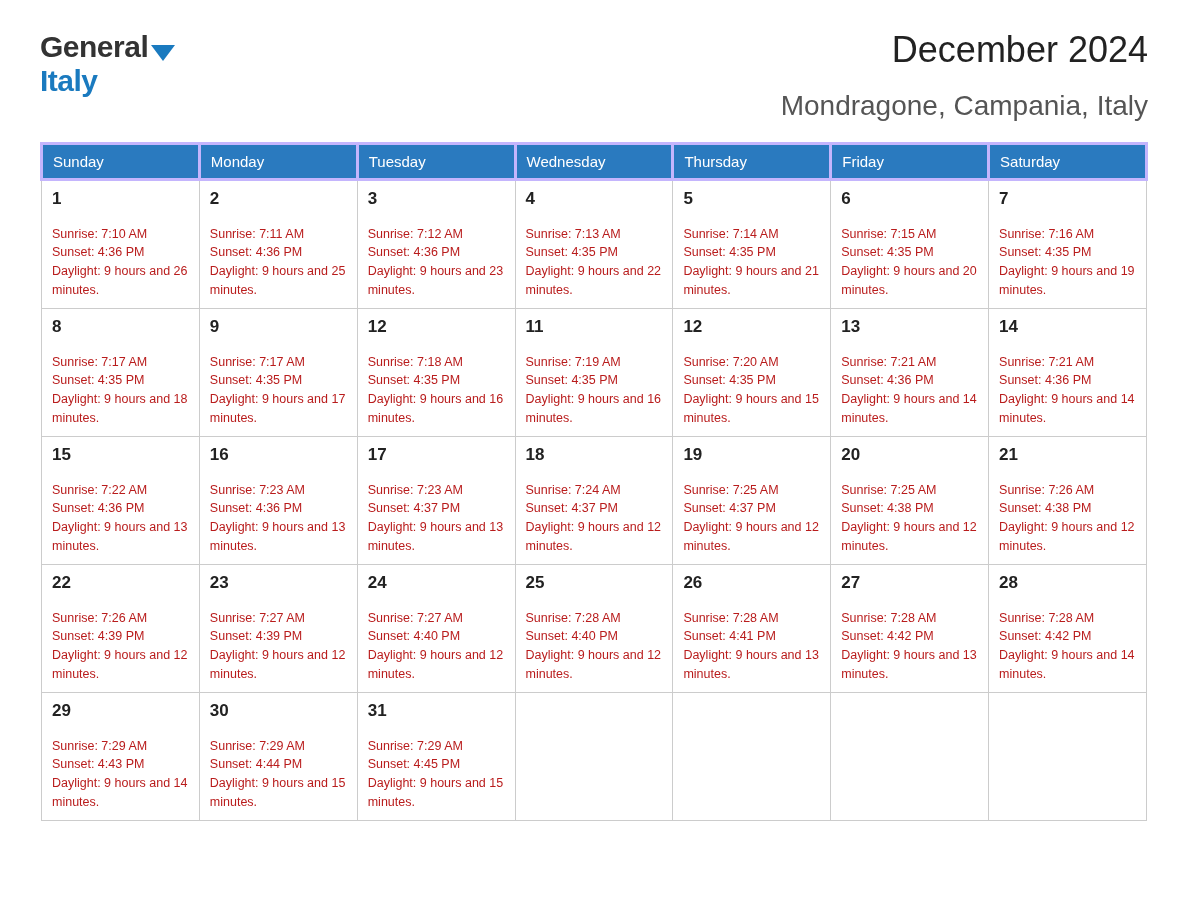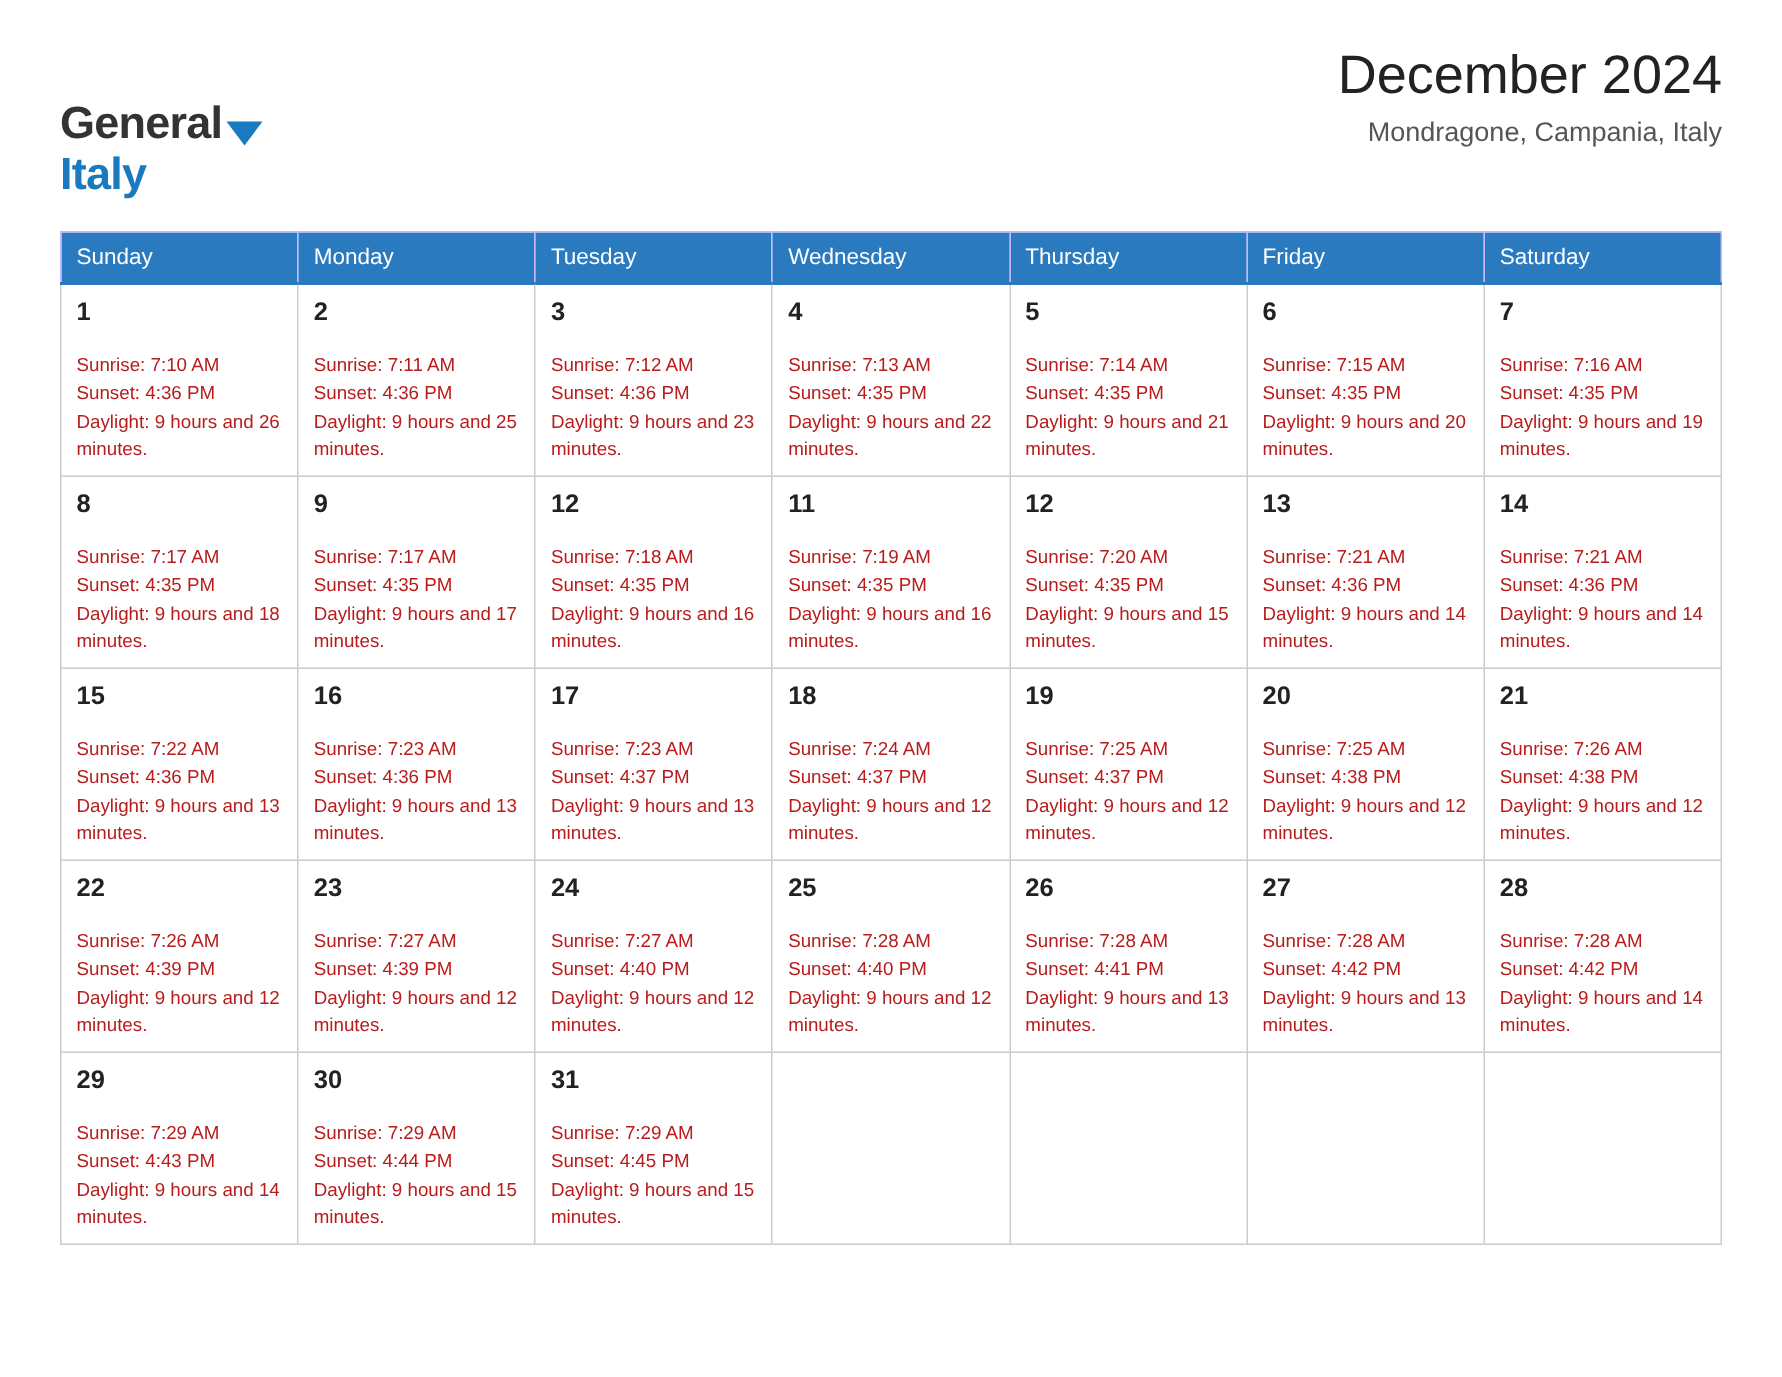--- a/index.html
+++ b/index.html
@@ -13,49 +13,48 @@
     .header {
       display: flex;
       justify-content: space-between;
       align-items: flex-start;
       margin-bottom: 20px;
     }
     .logo {
       display: flex;
       flex-direction: column;
       align-items: flex-start;
-      margin-top: 36px;
     }
     .title-block {
       text-align: right;
     }
     .month-year {
       font-size: 36px;
       font-weight: 300;
       color: #222;
       line-height: 1.1;
     }
     .location {
-      font-size: 18px;
+      font-size: 28px;
       color: #555;
-      margin-top: 8px;
+      margin-top: 20px;
     }
     table {
       width: 100%;
       border-collapse: collapse;
       table-layout: fixed;
     }
     thead tr th {
       background-color: #2a7abf;
       color: #fff;
       font-size: 15px;
       font-weight: normal;
       padding: 8px 10px;
       text-align: left;
-      border: 1px solid #c4b5fd;
+      border: 3px solid #c4b5fd;
     }
     tbody tr td {
       border: 1px solid #ccc;
       vertical-align: top;
       padding: 8px 10px;
       font-size: 13px;
       color: #333;
       height: 110px;
     }
     tbody tr td .day-num {

